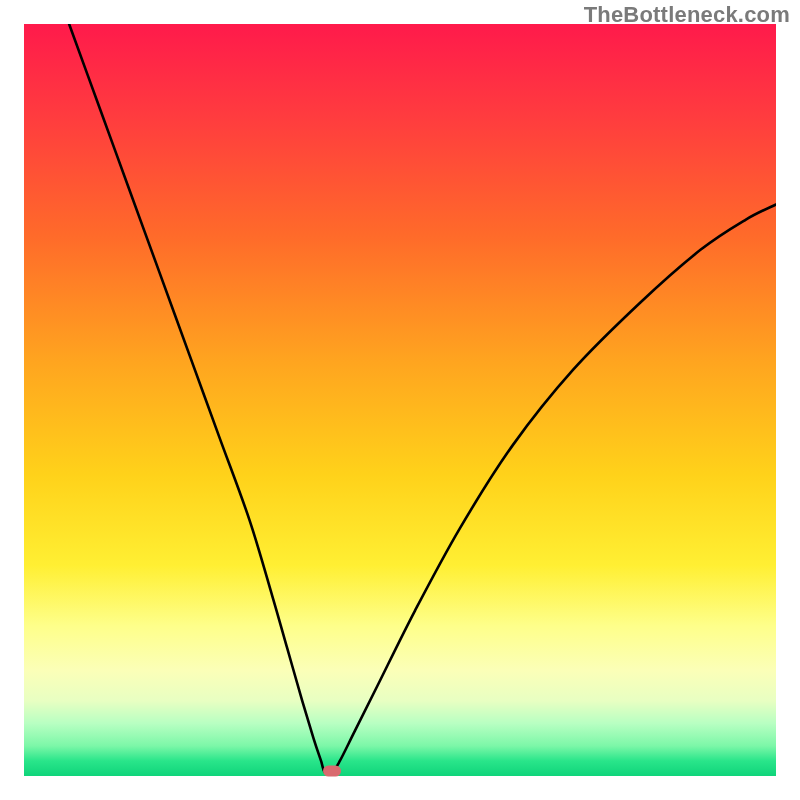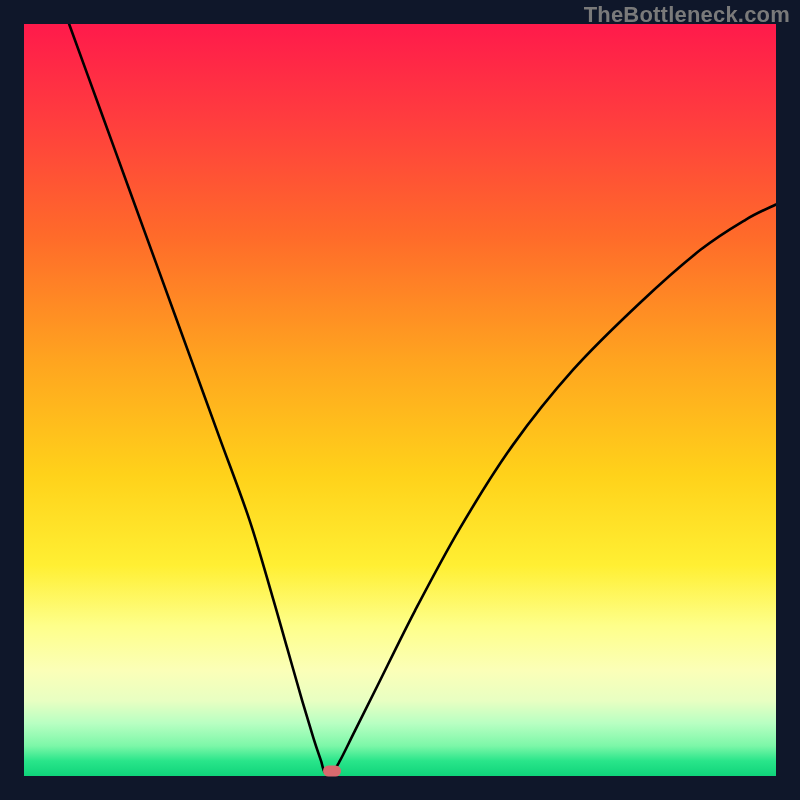--- a/index.html
+++ b/index.html
@@ -9,21 +9,21 @@
     height: 800px;
     background: #000;
     overflow: hidden;
   }
   .frame {
     position: absolute;
     left: 0;
     top: 0;
     width: 800px;
     height: 800px;
-    background: #0f172a;
+    background: #ffffff;
   }
   .plot-area {
     position: absolute;
     left: 24px;
     top: 24px;
     width: 752px;
     height: 752px;
     background: linear-gradient(to bottom,
       #ff1a4b 0%,
       #ff3b3f 12%,

